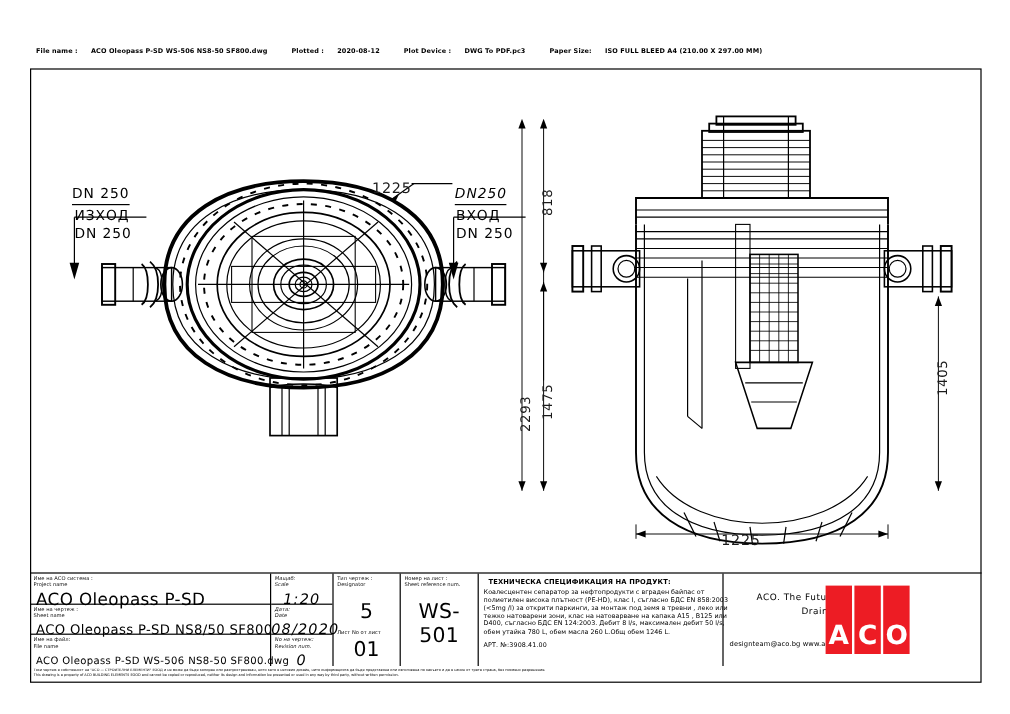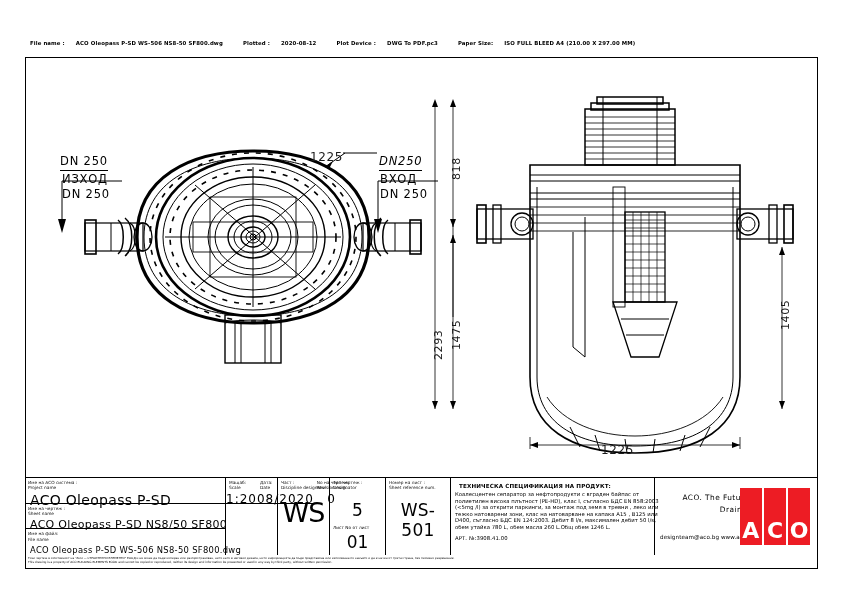--- a/index.html
+++ b/index.html
@@ -93,21 +93,21 @@
     white-space: nowrap;
   }
 
   .col-names { width: 201px; display: flex; flex-direction: column; }
   .row-name { border-bottom: 1px solid #000; height: 33.33%; position: relative; }
   .row-name:last-child { border-bottom: none; }
   .row-name .val.big   { font-size: 14px; padding-top: 1px; }
   .row-name .val.mid   { font-size: 11px; padding-top: 2px; }
   .row-name .val.small { font-size: 8.4px; padding-top: 3px; }
 
-  .col-scale { width: 52px; display: flex; flex-direction: row; }
+  .col-scale { width: 52px; display: flex; flex-direction: column; font-style: italic; }
   .row-sc { border-bottom: 1px solid #000; height: 33.33%; position: relative; }
   .row-sc:last-child { border-bottom: none; }
   .row-sc .val { font-size: 12px; text-align: center; padding-left: 0; padding-top: 1px; letter-spacing: 1px;}
   .row-sc .val.rev { font-size: 12px; }
 
   .col-disc { width: 52px; }
   .col-disc .huge {
     position: absolute; left: 0; right: 0; top: 19px;
     text-align: center; font-size: 27px; letter-spacing: -1px;
   }
@@ -455,27 +455,20 @@
       </div>
       <div class="row-sc">
         <div class="cap">
           <div>No на чертеж:</div>
           <div>Revision num.</div>
         </div>
         <div class="val rev">0</div>
       </div>
     </div>
 
-    <div class="tb-cell col-disc">
-      <div class="cap">
-        <div>Част :</div>
-        <div>Discipline designator</div>
-      </div>
-      <div class="huge">WS</div>
-    </div>
 
     <div class="tb-cell col-type">
       <div class="cap">
         <div>Тип чертеж :</div>
         <div>Designator</div>
       </div>
       <div class="mid-num">5</div>
       <div class="cap2">Лист No от лист</div>
       <div class="sheetno">01</div>
     </div>

